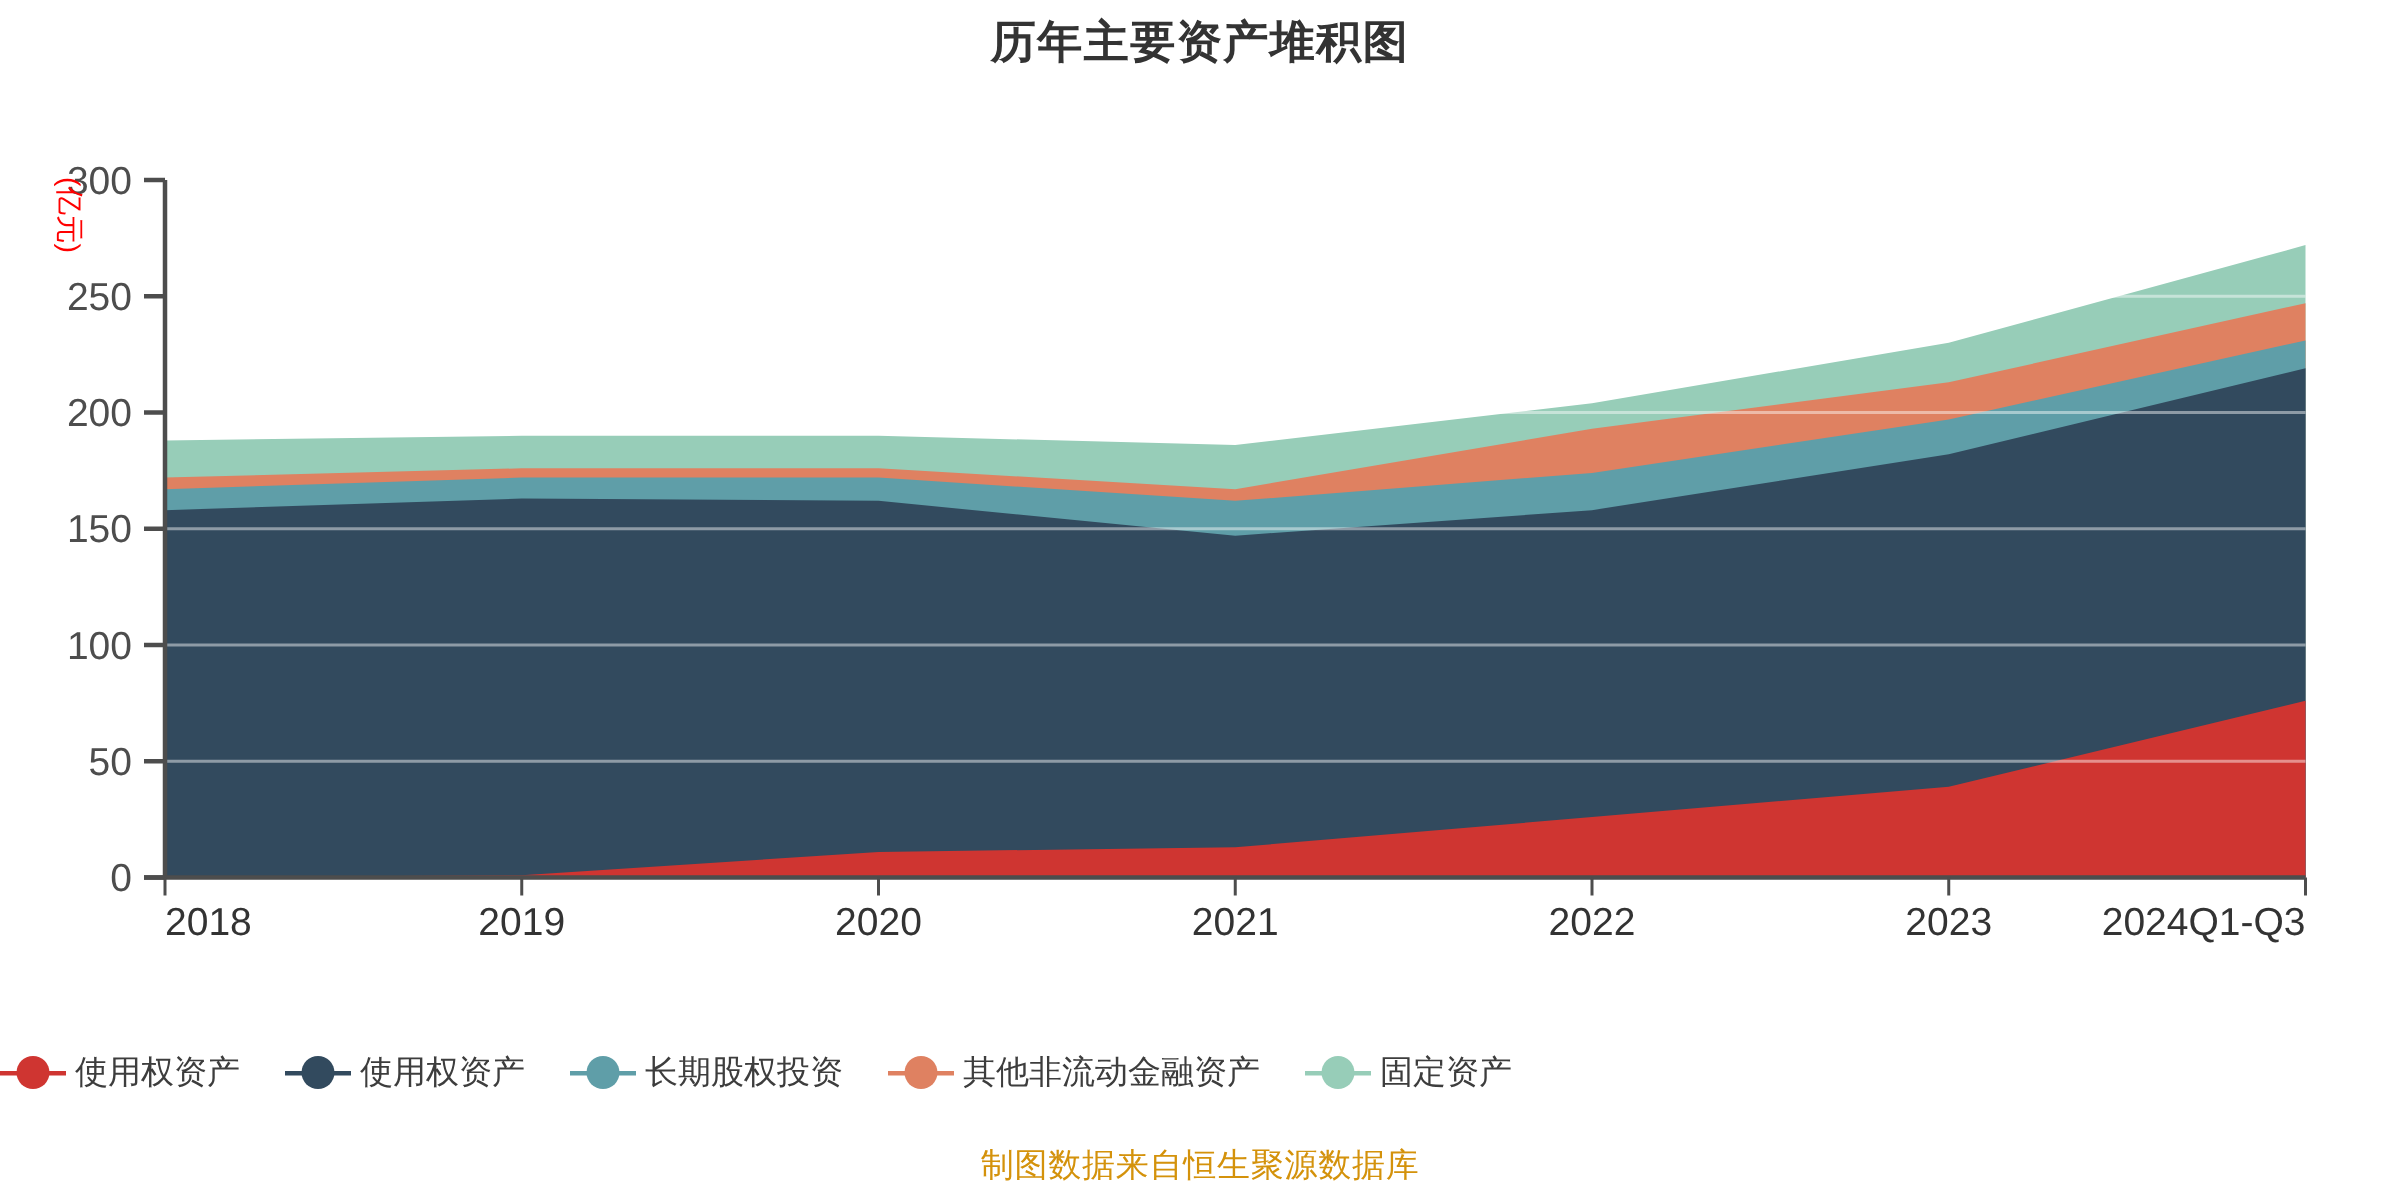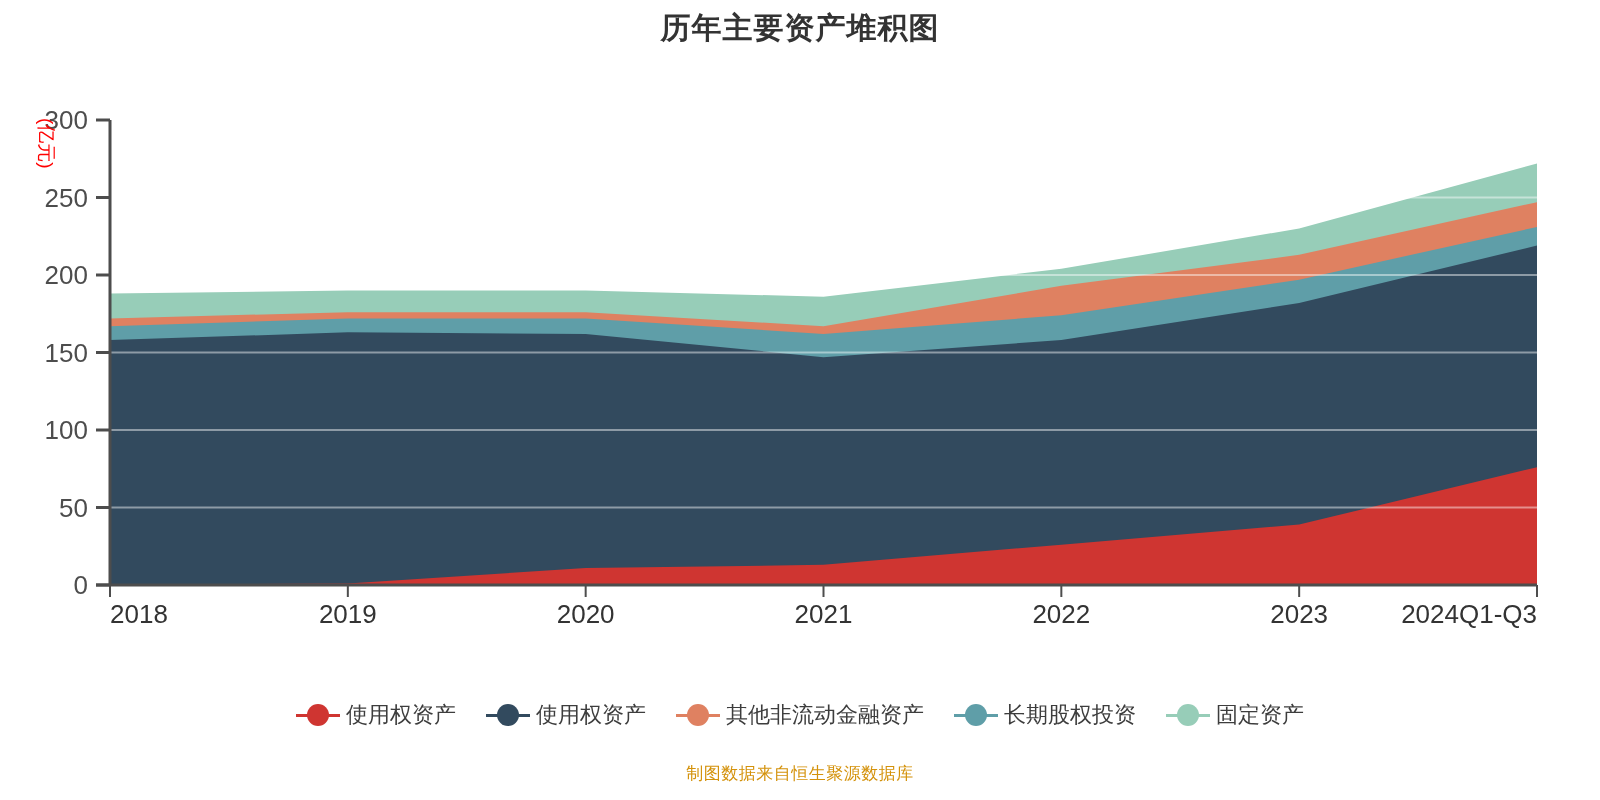--- a/index.html
+++ b/index.html
@@ -50,21 +50,20 @@
     font-size: 19px;
     fill: #ff0000;
     font-family: "Liberation Sans", "DejaVu Sans", sans-serif;
   }
   .legend {
     position: absolute;
     left: 0;
     top: 700px;
     width: 1600px;
     display: flex;
-    justify-content: center;
     align-items: center;
     gap: 30px;
   }
   .legend-item {
     display: flex;
     align-items: center;
     gap: 6px;
     cursor: pointer;
   }
   .legend-marker {
@@ -93,21 +92,21 @@
     color: #3d3d3d;
     font-family: "Liberation Sans", "DejaVu Sans", sans-serif;
     white-space: nowrap;
   }
   .footer-note {
     position: absolute;
     left: 0;
     top: 762px;
     width: 1600px;
     text-align: center;
-    font-size: 17px;
+    font-size: 22px;
     color: #d4920b;
     font-family: "Liberation Sans", "DejaVu Sans", sans-serif;
     letter-spacing: 0.5px;
   }
 </style>
 </head>
 <body>
 
 <div id="chart-root">
 
@@ -178,34 +177,34 @@
     </div>
     <div class="legend-item">
       <span class="legend-marker">
         <span class="lm-line" style="background: rgb(50, 74, 94);"></span>
         <span class="lm-dot" style="background: rgb(50, 74, 94);"></span>
       </span>
       <span class="legend-label">使用权资产</span>
     </div>
     <div class="legend-item">
       <span class="legend-marker">
+        <span class="lm-line" style="background: rgb(95, 158, 168);"></span>
+        <span class="lm-dot" style="background: rgb(95, 158, 168);"></span>
+      </span>
+      <span class="legend-label">长期股权投资</span>
+    </div>
+    <div class="legend-item">
+      <span class="legend-marker">
         <span class="lm-line" style="background: rgb(223, 129, 97);"></span>
         <span class="lm-dot" style="background: rgb(223, 129, 97);"></span>
       </span>
       <span class="legend-label">其他非流动金融资产</span>
     </div>
     <div class="legend-item">
       <span class="legend-marker">
-        <span class="lm-line" style="background: rgb(95, 158, 168);"></span>
-        <span class="lm-dot" style="background: rgb(95, 158, 168);"></span>
-      </span>
-      <span class="legend-label">长期股权投资</span>
-    </div>
-    <div class="legend-item">
-      <span class="legend-marker">
         <span class="lm-line" style="background: rgb(151, 205, 184);"></span>
         <span class="lm-dot" style="background: rgb(151, 205, 184);"></span>
       </span>
       <span class="legend-label">固定资产</span>
     </div>
   </div>
 
   <div class="footer-note">制图数据来自恒生聚源数据库</div>
 
 </div>

